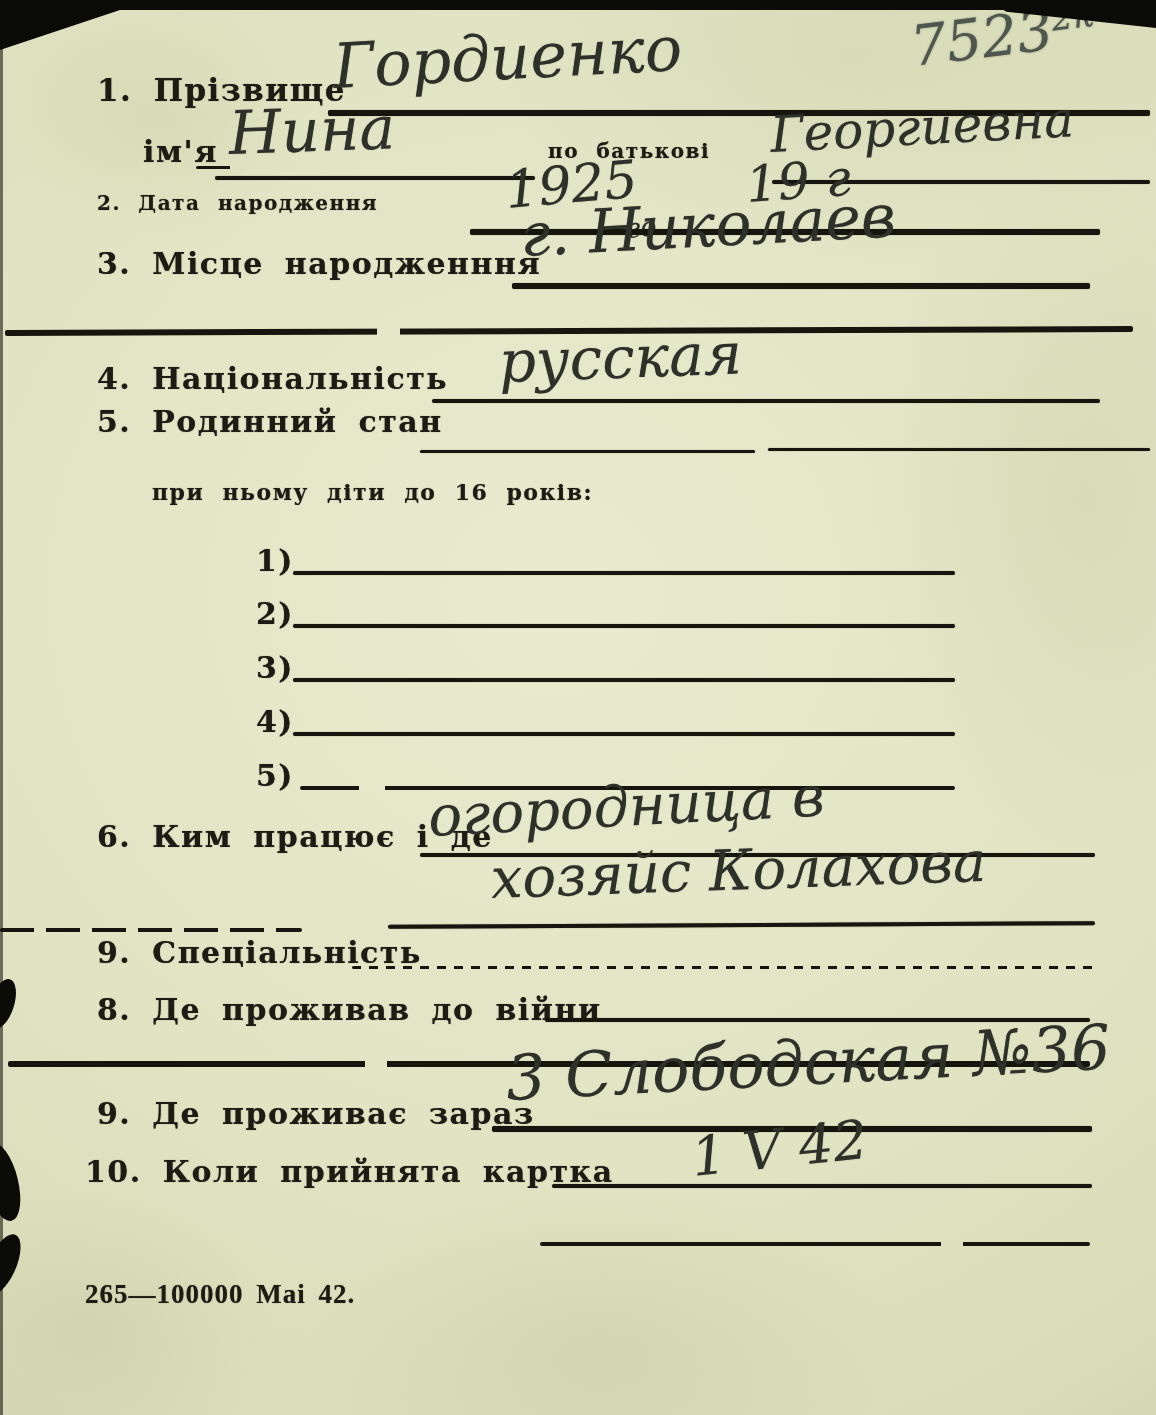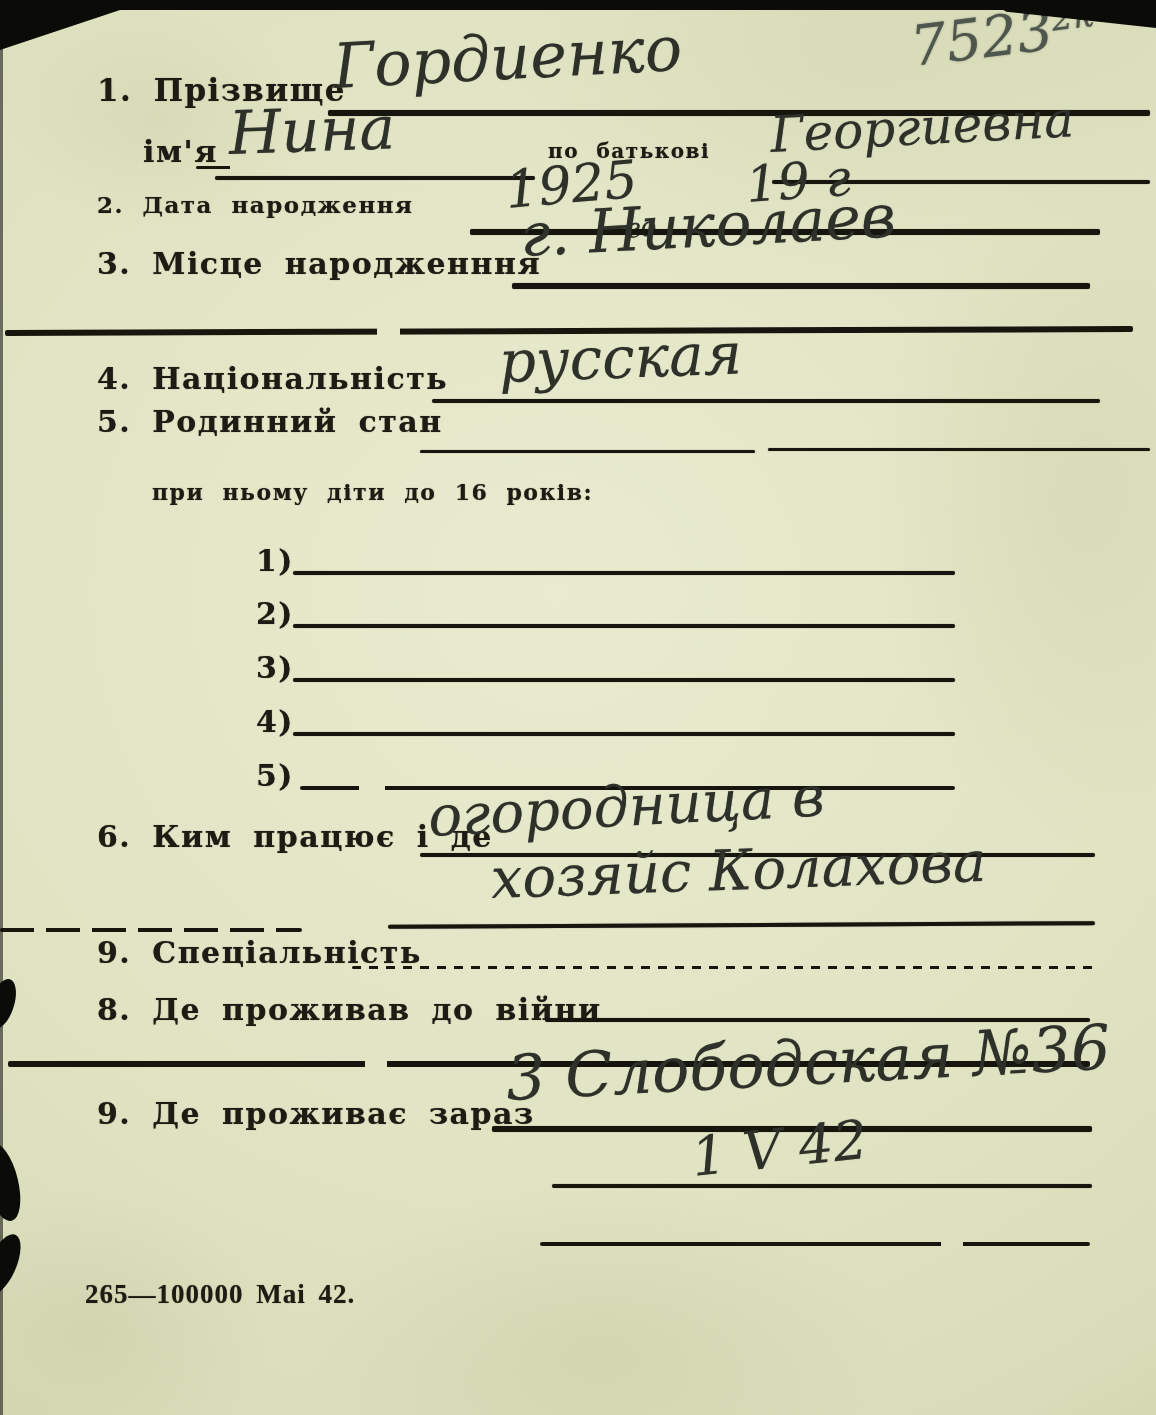--- a/index.html
+++ b/index.html
@@ -81,21 +81,21 @@
   <div class="rule thick" style="left:328px; top:110px; width:822px;"></div>
 
   <div class="lbl" style="left:143px; top:134px; font-size:30px;">ім'я</div>
   <div class="rule dashed thin" style="left:196px; top:166px; width:40px;"></div>
   <div class="hw" style="left:230px; top:98px; font-size:60px; transform:rotate(-2deg);">Нина</div>
   <div class="rule" style="left:215px; top:176px; width:320px;"></div>
   <div class="lbl" style="left:548px; top:139px; font-size:20px;">по батькові</div>
   <div class="hw" style="left:772px; top:106px; font-size:50px; transform:rotate(-3deg);">Георгиевна</div>
   <div class="rule" style="left:772px; top:180px; width:378px;"></div>
 
-  <div class="lbl" style="left:97px; top:191px; font-size:23px;">2. Дата народження</div>
+  <div class="lbl" style="left:97px; top:191px; font-size:20px;">2. Дата народження</div>
   <div class="hw" style="left:508px; top:160px; font-size:52px; transform:rotate(-5deg);">1925</div>
   <div class="hw" style="left:628px; top:213px; font-size:27px; transform:rotate(-5deg);">го</div>
   <div class="hw" style="left:748px; top:156px; font-size:50px; transform:rotate(-4deg);">19 г</div>
   <div class="rule thick" style="left:470px; top:229px; width:630px;"></div>
 
   <div class="lbl" style="left:97px; top:246px; font-size:30px;">3. Місце народженння</div>
   <div class="hw" style="left:522px; top:200px; font-size:60px; transform:rotate(-3deg);">г. Николаев</div>
   <div class="rule thick" style="left:512px; top:283px; width:578px;"></div>
 
   <div class="rule thick gapped" style="left:5px; top:328px; width:1128px; transform:rotate(-0.2deg);"></div>
@@ -137,20 +137,21 @@
 
   <div class="lbl" style="left:97px; top:992px; font-size:30px;">8. Де проживав до війни</div>
   <div class="rule" style="left:545px; top:1018px; width:545px;"></div>
 
   <div class="rule thick gapped" style="left:8px; top:1061px; width:1082px;"></div>
 
   <div class="lbl" style="left:97px; top:1096px; font-size:30px;">9. Де проживає зараз</div>
   <div class="hw" style="left:508px; top:1042px; font-size:62px; transform:rotate(-3deg);">3 Слободская №36</div>
   <div class="rule thick" style="left:492px; top:1126px; width:600px;"></div>
 
+  <div class="lbl" style="left:85px; top:1154px; font-size:30px;">10. Коли прийнята картка</div>
   <div class="hw" style="left:695px; top:1126px; font-size:54px; transform:rotate(-6deg);">1 V 42</div>
   <div class="rule" style="left:552px; top:1184px; width:540px;"></div>
 
   <div class="rule gapped" style="left:540px; top:1242px; width:550px; background:linear-gradient(90deg,#17160e 0 73%, rgba(23,22,14,0) 73% 77%, #17160e 77% 100%);"></div>
 
   <div class="lbl" style="left:85px; top:1279px; font-size:27px; letter-spacing:1px; word-spacing:5px;font-family:Liberation Serif, serif;">265—100000 Mai 42.</div>
 
   <div class="edge" style="left:0; top:0; width:1156px; height:10px;"></div>
   <div class="edge" style="left:0; top:0; width:150px; height:50px; clip-path:polygon(0 0,100% 0,0 100%);"></div>
   <div class="edge" style="right:0; top:0; width:170px; height:28px; clip-path:polygon(0 0,100% 0,100% 100%,12% 42%);"></div>

